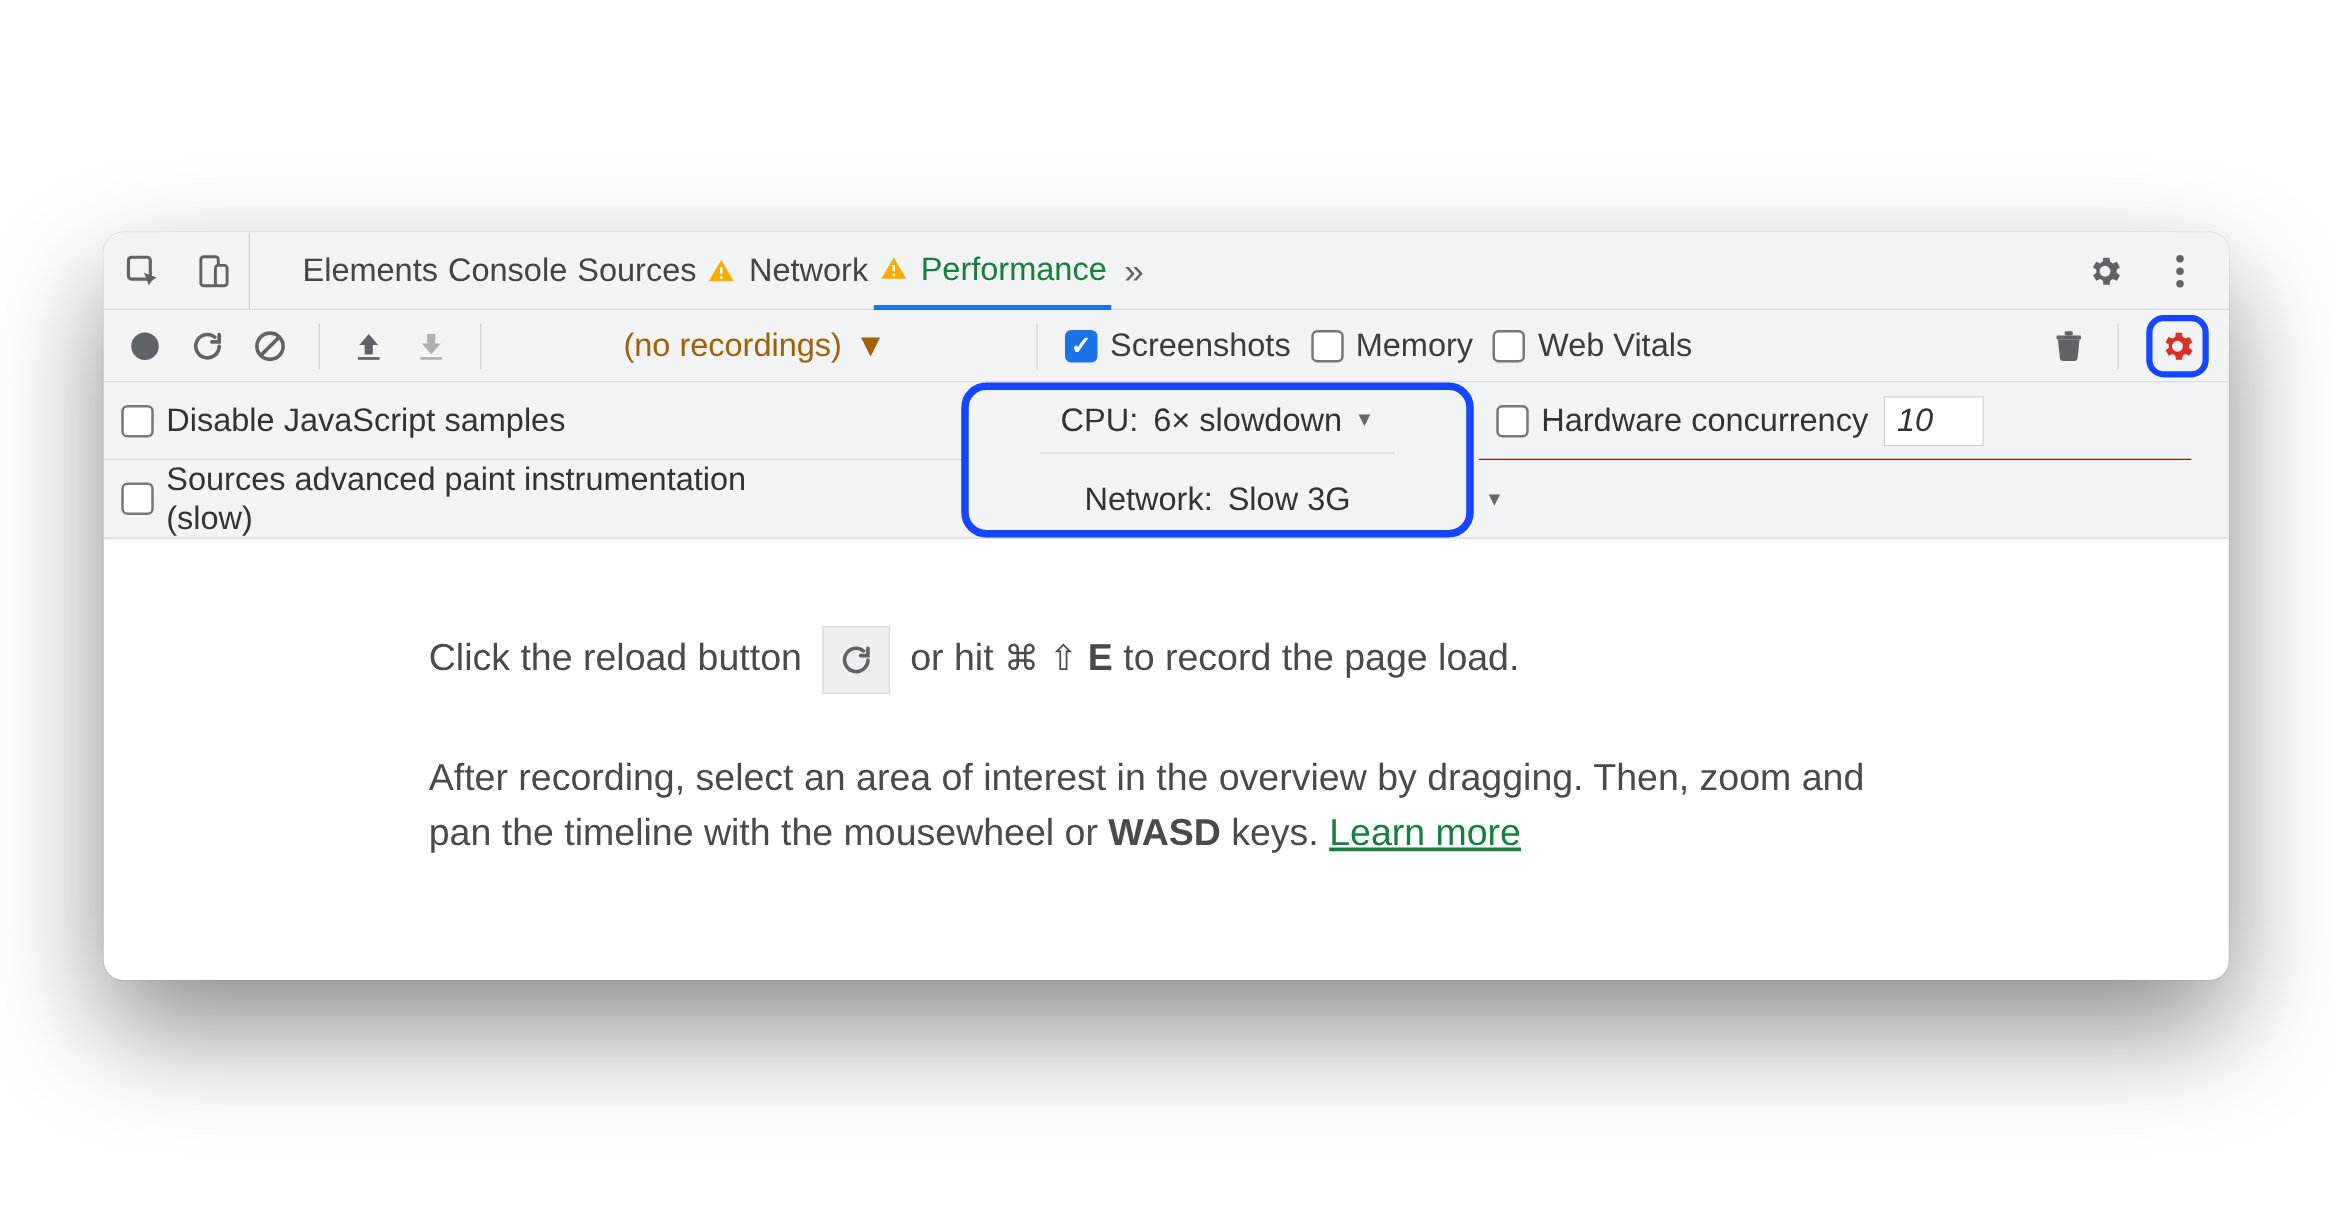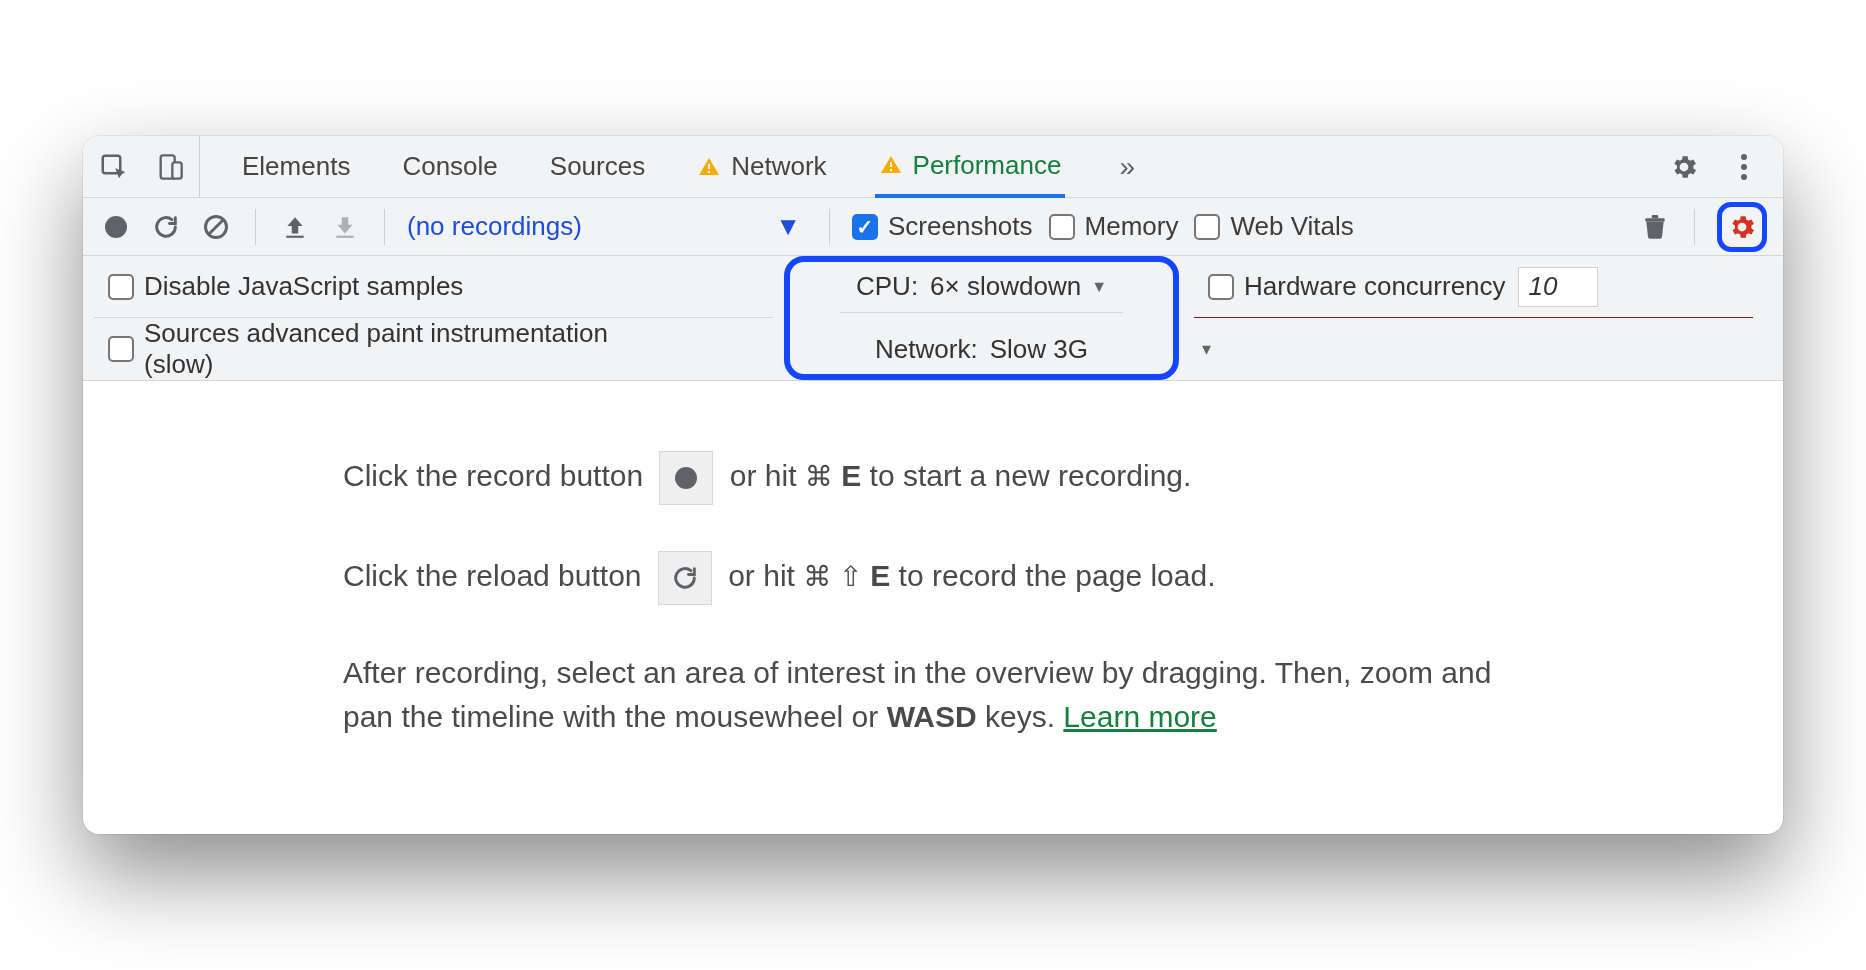--- a/index.html
+++ b/index.html
@@ -47,41 +47,41 @@
     background:#f1f3f4;
     border-bottom:1px solid #d6d6d6;
     display:flex; align-items:center;
     padding: 0 20px 0 12px;
     gap: 8px;
     font-size: 26px;
     color:#3c3c3c;
   }
   .tabsrow .left-tools { display:flex; align-items:center; gap:18px; padding-right:10px; border-right:1px solid #d0d0d0; height:100%; }
   .hover-icon{ width:38px; height:38px; display:flex;align-items:center;justify-content:center; color:#5f6368; border-radius:4px; }
-  .tabs { display:flex; align-items:center; gap:44px; margin-left:30px; flex:1; height:100%; }
+  .tabs { display:flex; align-items:center; margin-left:30px; flex:1; height:100%; }
   .tab { display:flex; align-items:center; gap:10px; height:100%; padding:0 4px; color:#444; cursor:default; }
   .tab.active { color:#15803d; border-bottom:4px solid #1a73e8; margin-bottom:-1px; }
   .warn-tri { width:24px; height:24px; }
   .more-tabs { font-size:28px; color:#5f6368; padding:0 10px; }
   .tabs-right { display:flex; align-items:center; gap:22px; margin-left:20px; }
 
   
   .toolrow {
     height: 58px;
     background:#f1f3f4;
     border-bottom:1px solid #d6d6d6;
     display:flex; align-items:center;
     padding: 0 16px;
     font-size:26px; color:#3c3c3c;
     gap:16px;
   }
   .rec-dot { width:22px; height:22px; border-radius:50%; background:#5f6368; }
   .tool-icn { width:34px; height:34px; display:flex;align-items:center;justify-content:center;color:#5f6368; }
   .tool-sep { width:1px; height:36px; background:#d0d0d0; margin:0 6px;}
-  .norec-box{display:flex;align-items:center;gap:10px;color:#1d4ed8;width:400px;justify-content:space-between;padding-right:6px;}
+  .norec-box{display:flex;align-items:center;gap:10px;color:#a16207;width:400px;justify-content:center;padding-right:6px;}
 
   .chk { display:flex;align-items:center;gap:10px;}
   .chkbox { width:26px;height:26px;border:2px solid #777;border-radius:5px;background:#fff;display:flex;align-items:center;justify-content:center;}
   .chkbox.checked{background:#1a73e8;border-color:#1a73e8;}
   .chkbox.checked::after{content:"✓";color:#fff;font-size:20px;font-weight:700;line-height:1;}
 
   .toolrow .grow{flex:1;}
 
   .hl-box {
     border:5px solid #1546ff; border-radius:14px;
@@ -91,21 +91,21 @@
   
   .setrows{
     background:#f1f3f4;
     border-bottom:1px solid #d6d6d6;
     font-size:26px;color:#333;
     display:grid;
     grid-template-columns: 690px 410px 570px;
     grid-template-rows: 62px 62px;
     align-items:center;
   }
-  .setrows > div{display:flex;align-items:center;gap:12px;height:100%;padding:0 14px;margin-left:11px;}
+  .setrows > div{display:flex;align-items:center;gap:12px;height:100%;padding:0 14px;}
   .setrows .r1c1{border-bottom:1px solid #d6d6d6;}
   .setrows .r1c3{border-bottom:1px solid #7f1d1d;}
   .throttle-hl{
     grid-column:2;grid-row:1 / span 2;
     border:6px solid #1546ff;border-radius:20px;
     margin:-4px 4px -4px -4px;
     display:flex;flex-direction:column;justify-content:stretch;padding:0;
   }
   .throttle-hl .line{flex:1;display:flex;align-items:center;padding:0 16px;gap:12px;}
   .throttle-hl .line:first-child{border-bottom:1px solid #d6d6d6;}
@@ -312,30 +312,20 @@
         </label>
       </div>
 
       <div class="r2c3">
         <span class="caret">▾</span>
       </div>
     </div>
 
     <div class="main">
       <p>
-        <span>Click the record button </span>
-        <span class="inline-btn">
-            <span class="dot"></span>
-          </span>
-        <span> or hit </span>
-        <span class="cmd">⌘</span>
-        <span class="kbd bold">E</span>
-        <span> to start a new recording.</span>
-      </p>
-      <p>
         <span>Click the reload button </span>
         <span class="inline-btn">
           <svg width="28" height="28" viewBox="0 0 24 24" fill="none" stroke="#5f6368" stroke-width="2.5" stroke-linecap="round">
               <path d="M20 12a8 8 0 1 1-3-6.3"></path>
               <path d="M20 4v5h-5"></path>
             </svg>
         </span>
         <span> or hit </span>
         <span class="cmd">⌘ ⇧ </span>
         <span class="kbd bold">E</span>

